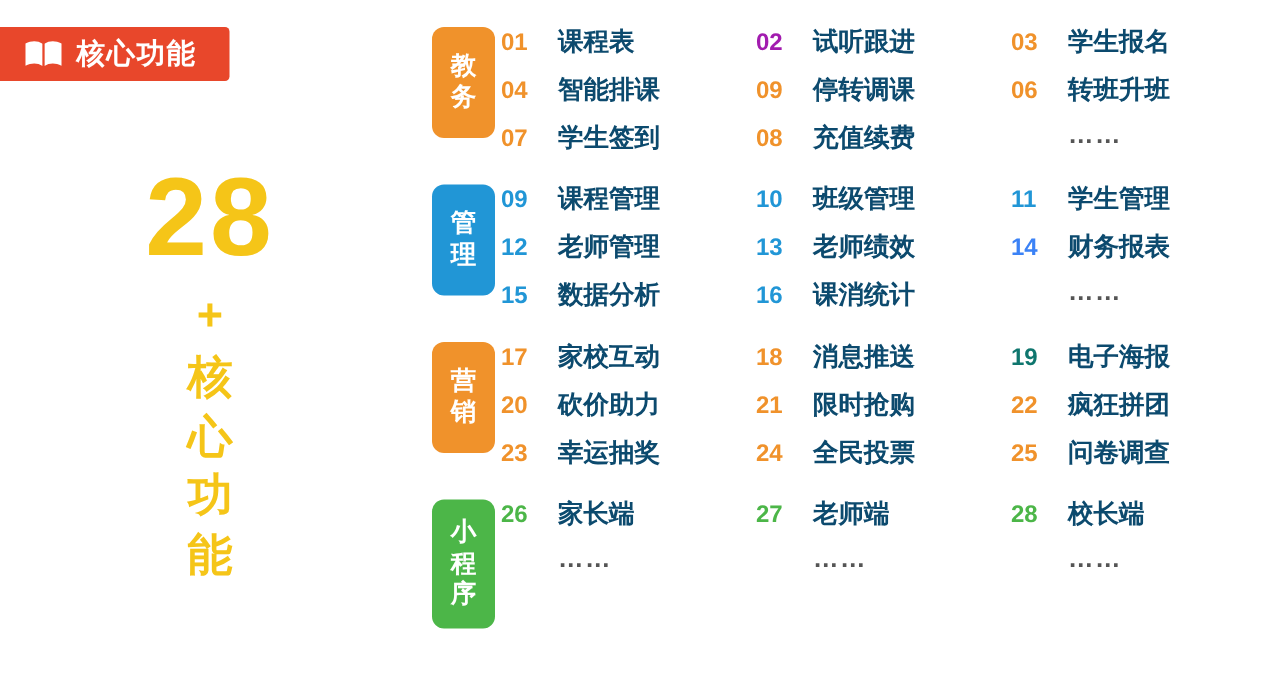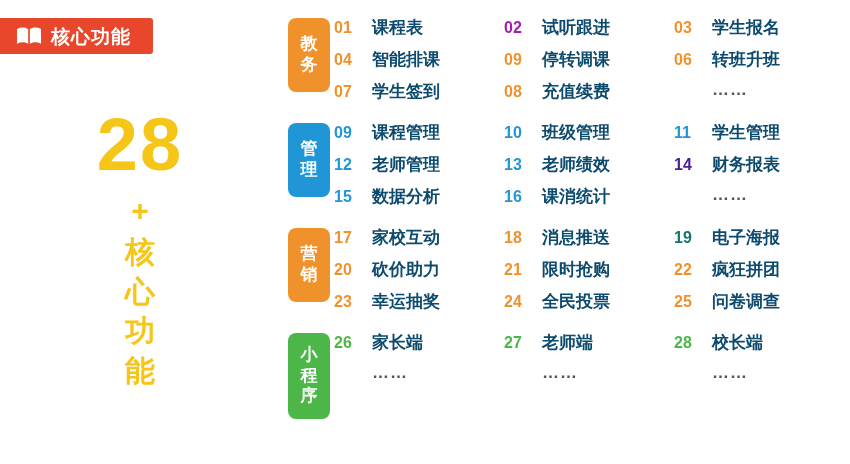--- a/index.html
+++ b/index.html
@@ -250,21 +250,21 @@
           </div>
         <div class="item">
             <span class="item-num" style="color:#2196d6">12</span>
             <span class="item-label">老师管理</span>
           </div>
         <div class="item">
             <span class="item-num" style="color:#2196d6">13</span>
             <span class="item-label">老师绩效</span>
           </div>
         <div class="item">
-            <span class="item-num" style="color:#4c1d95">14</span>
+            <span class="item-num" style="color:#3b82f6">14</span>
             <span class="item-label">财务报表</span>
           </div>
         <div class="item">
             <span class="item-num" style="color:#2196d6">15</span>
             <span class="item-label">数据分析</span>
           </div>
         <div class="item">
             <span class="item-num" style="color:#2196d6">16</span>
             <span class="item-label">课消统计</span>
           </div>

